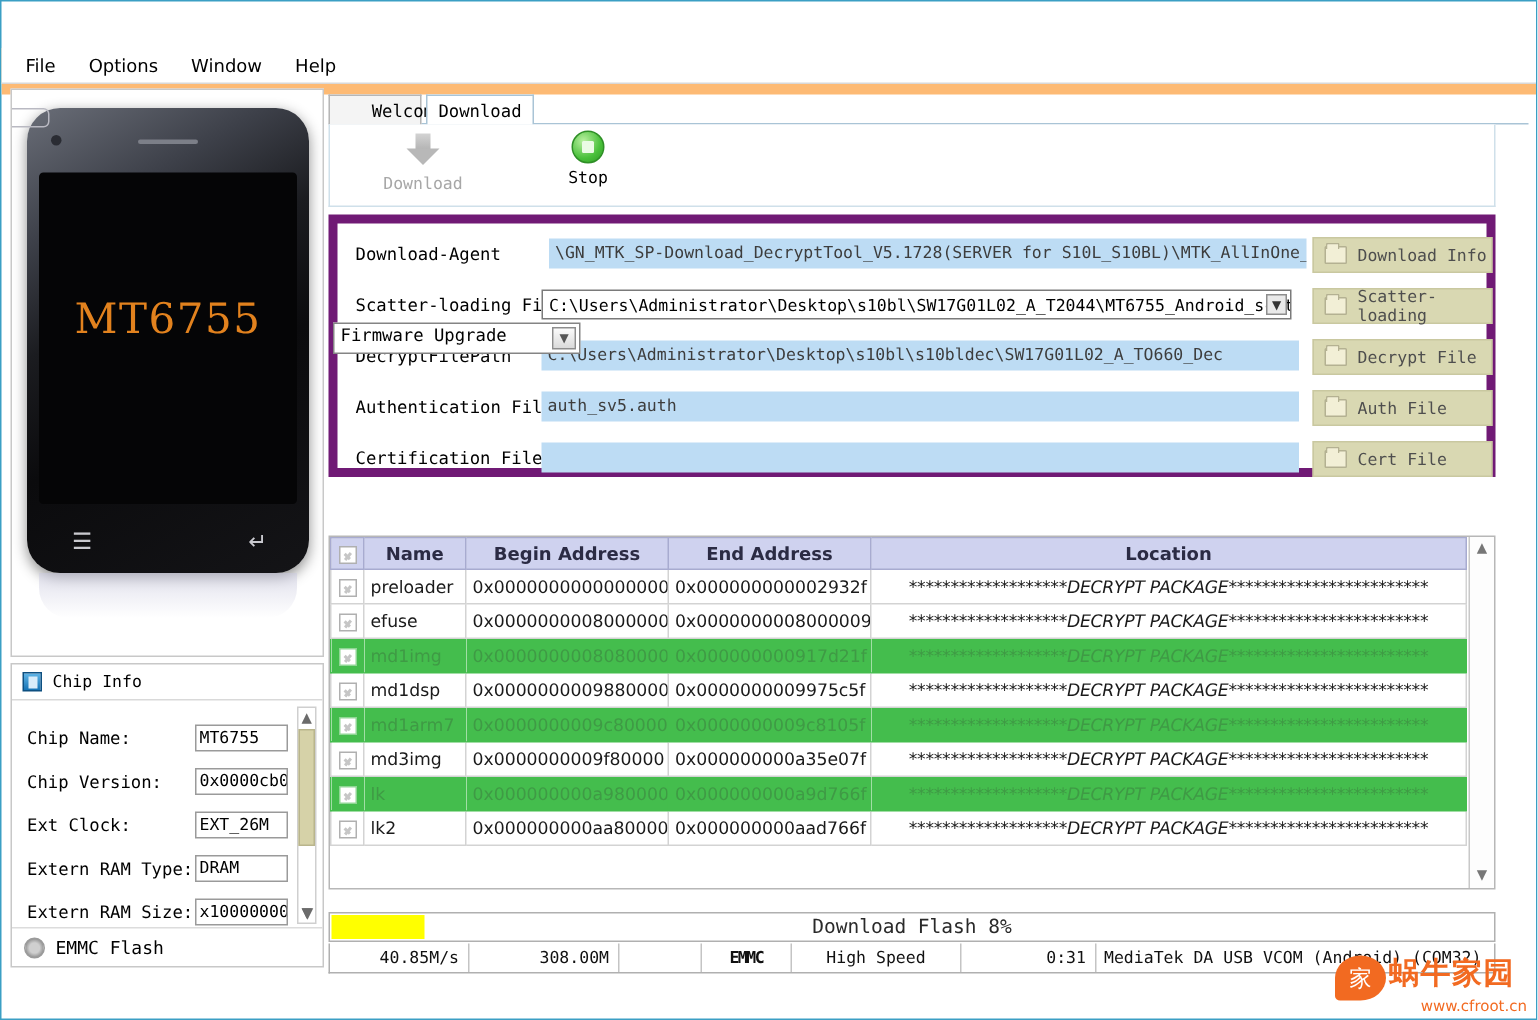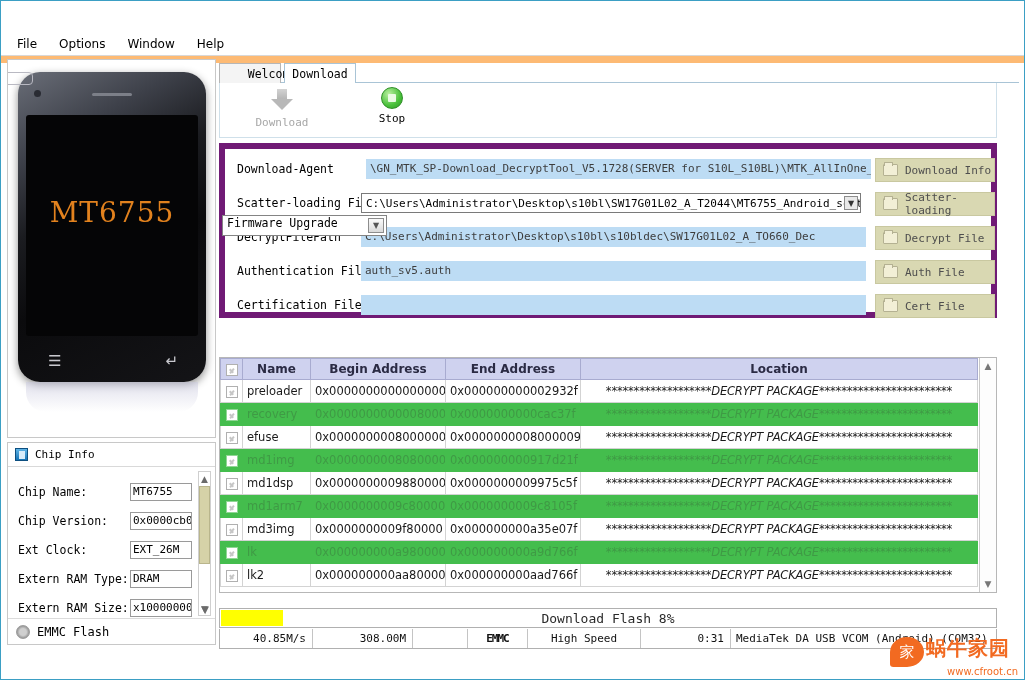--- a/index.html
+++ b/index.html
@@ -551,27 +551,20 @@
           </tr>
         </thead>
         <tbody id="grid-body">
             <tr>
               <td class="c-chk"><span class="cb"></span></td>
               <td class="c-name">preloader</td>
               <td class="c-begin">0x0000000000000000</td>
               <td class="c-end">0x000000000002932f</td>
               <td class="c-loc">*******************DECRYPT PACKAGE************************</td>
             </tr>
-            <tr class="sel">
-              <td class="c-chk"><span class="cb"></span></td>
-              <td class="c-name">recovery</td>
-              <td class="c-begin">0x0000000000008000</td>
-              <td class="c-end">0x0000000000cac37f</td>
-              <td class="c-loc">*******************DECRYPT PACKAGE************************</td>
-            </tr>
             <tr>
               <td class="c-chk"><span class="cb"></span></td>
               <td class="c-name">efuse</td>
               <td class="c-begin">0x0000000008000000</td>
               <td class="c-end">0x0000000008000009</td>
               <td class="c-loc">*******************DECRYPT PACKAGE************************</td>
             </tr>
             <tr class="sel">
               <td class="c-chk"><span class="cb"></span></td>
               <td class="c-name">md1img</td>

